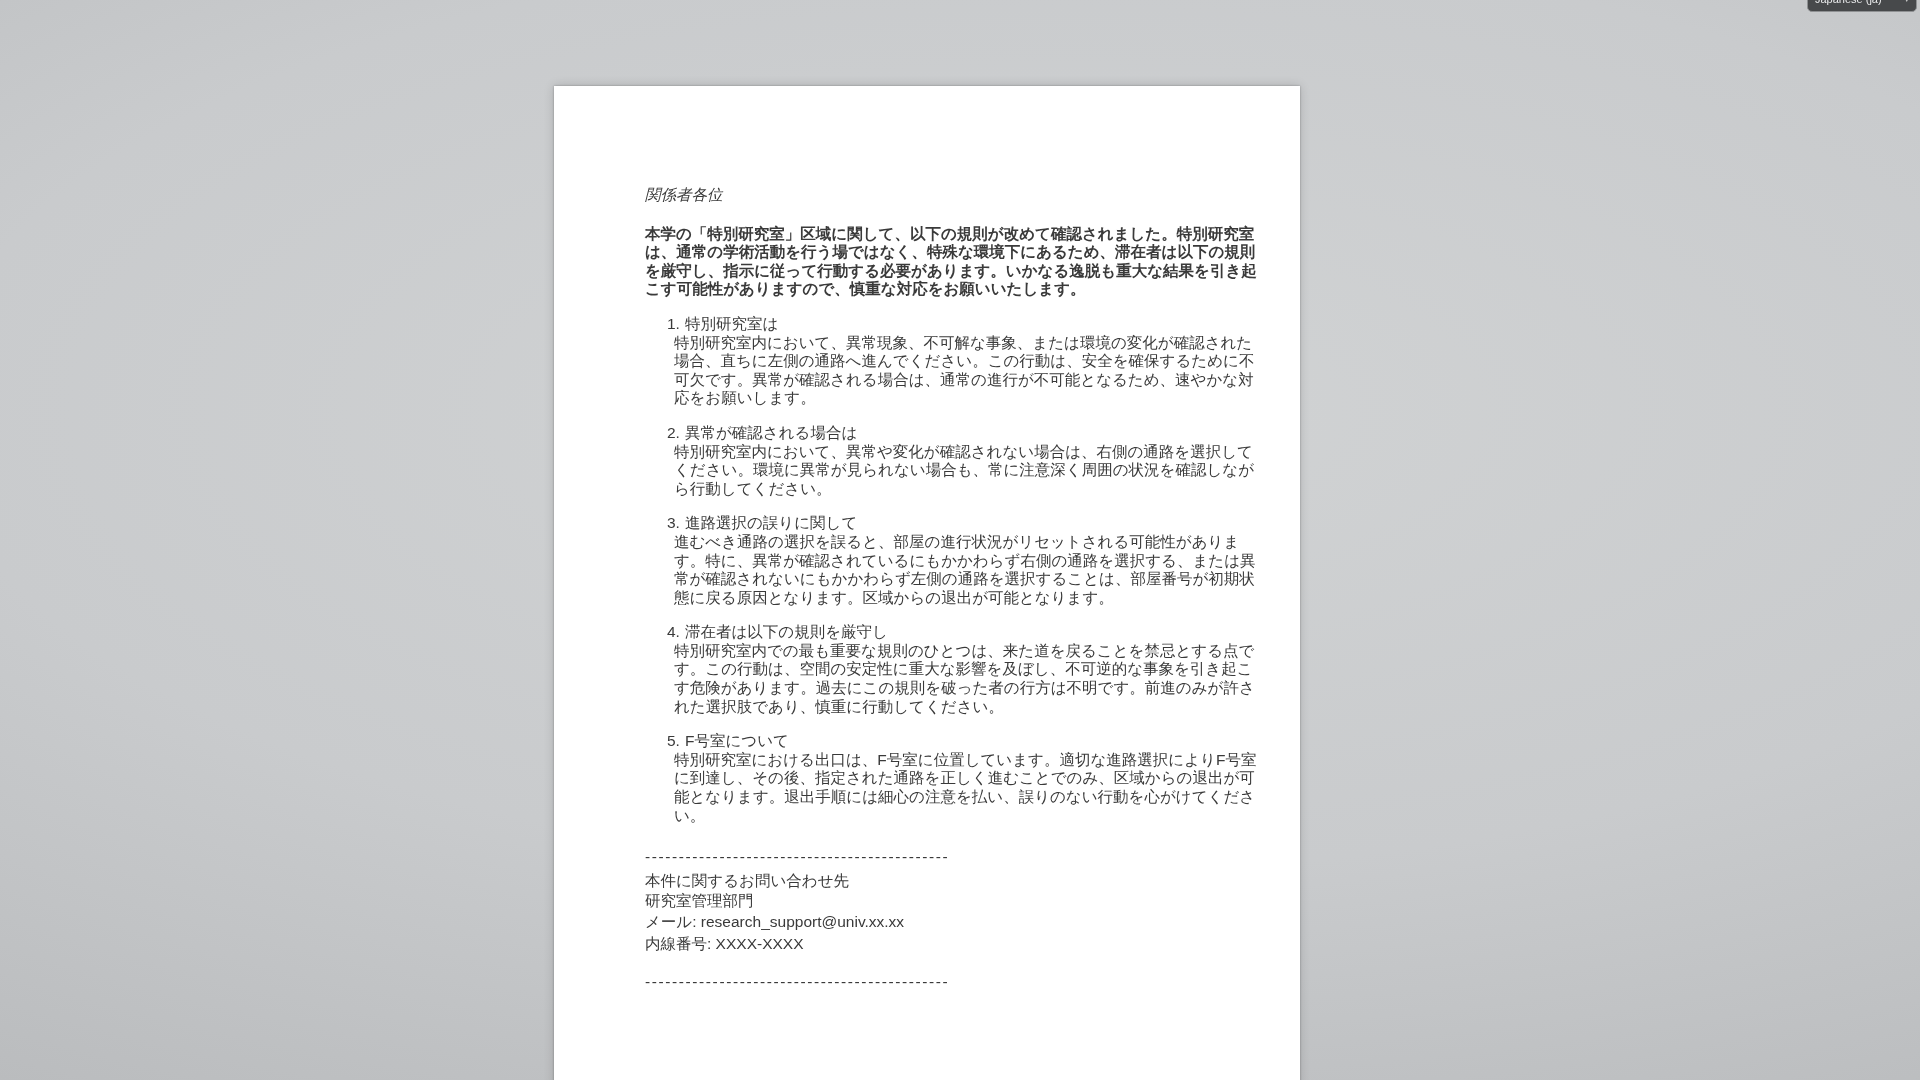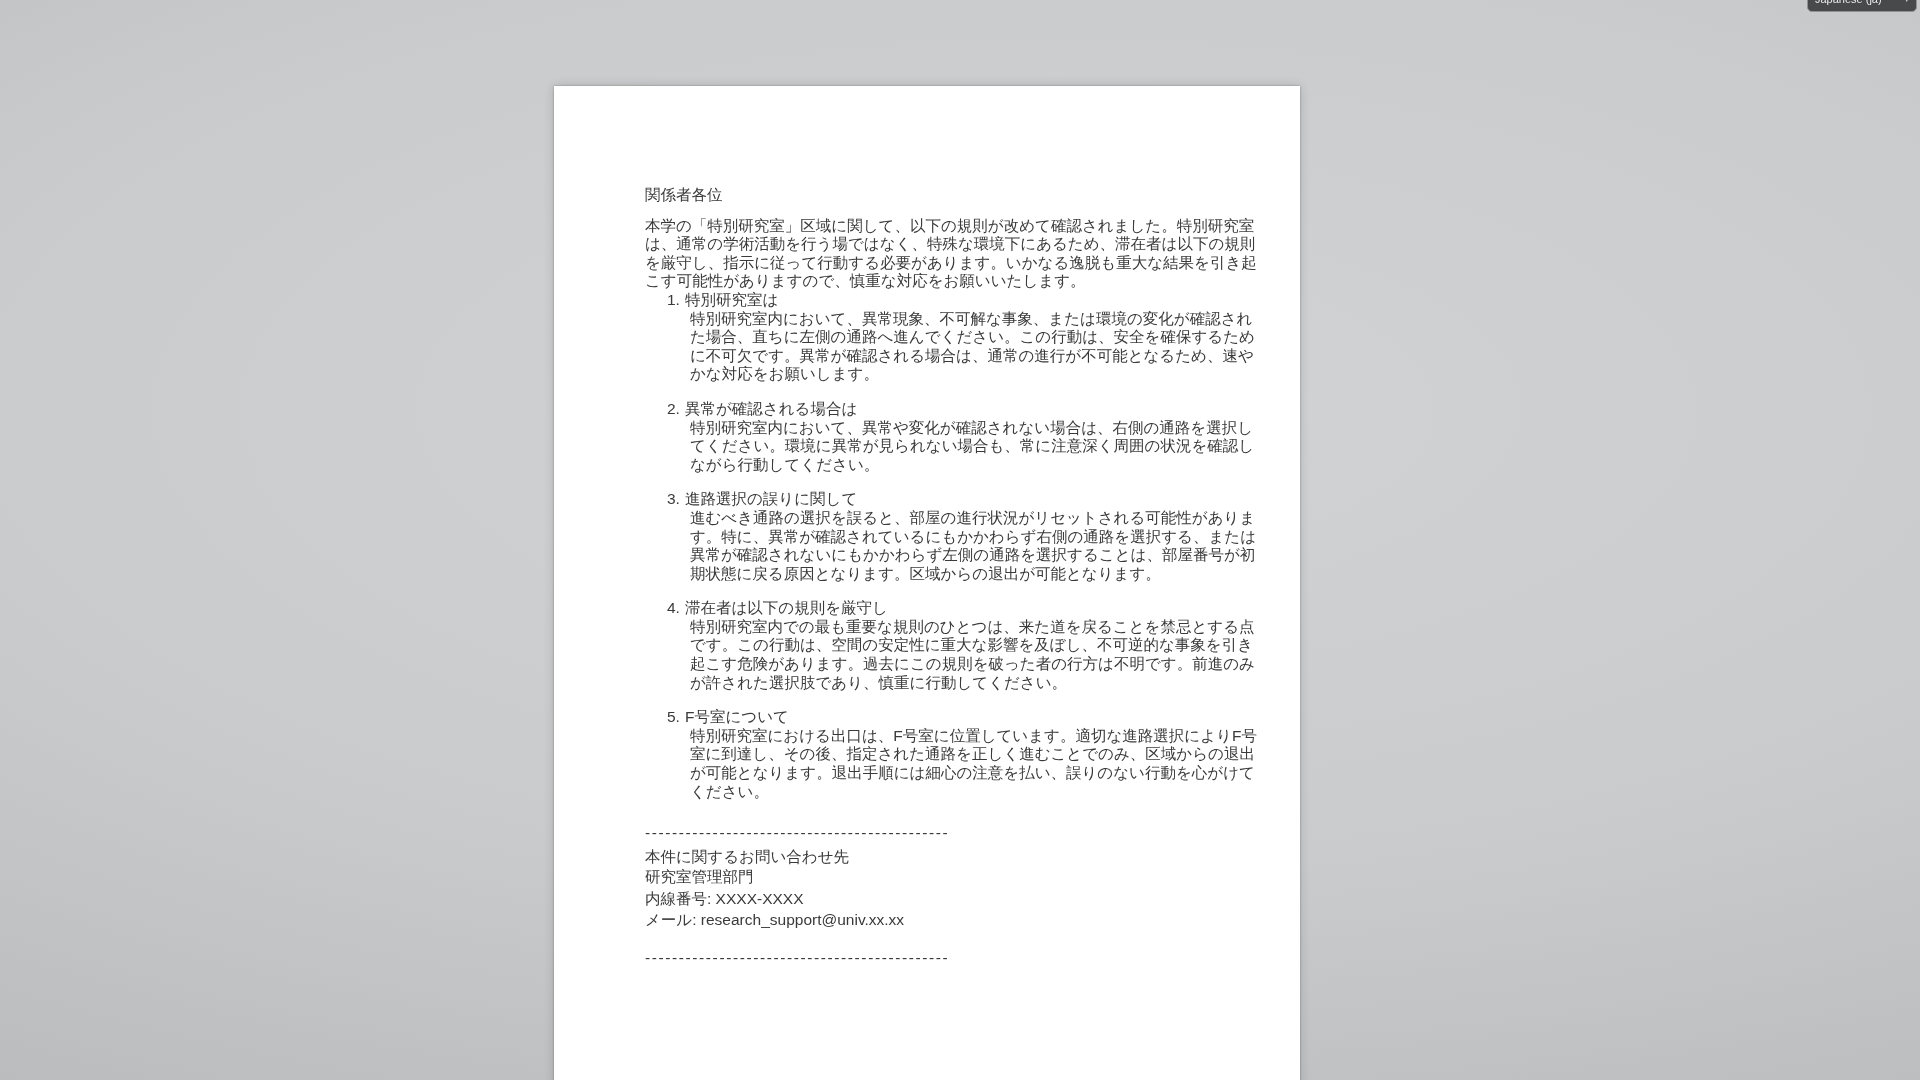--- a/index.html
+++ b/index.html
@@ -50,31 +50,31 @@
     width: 746px;
     height: 1100px; 
     background: #ffffff;
     box-shadow: 0 0 2px rgba(0,0,0,0.28), 0 0 10px rgba(0,0,0,0.16);
     padding: 100px 42px 60px 91px;
     color: #3a3a3a;
     font-size: 15.5px;
     line-height: 18.6px;
   }
 
-  .salutation { margin-bottom: 12px; }
+  .salutation { margin-bottom: 20px; font-style: italic; }
 
-  .intro { margin-bottom: 0; }
+  .intro { margin-bottom: 16px; font-weight: bold; }
 
   .rules { margin-left: 22px; }
 
   .rule { margin-bottom: 16px; }
 
   .rule-heading { display: flex; }
   .rule-number { margin-right: 5px; }
-  .rule-body { margin-left: 23px; }
+  .rule-body { margin-left: 7px; }
 
   .separator {
     letter-spacing: 1.6px;
     white-space: nowrap;
     color: #3a3a3a;
   }
   .separator.first { margin-top: 23px; margin-bottom: 5px; }
   .separator.second { margin-top: 20px; }
 
   .contact-line { margin-top: 2px; }
@@ -136,19 +136,19 @@
       <div class="rule-body">特別研究室における出口は、F号室に位置しています。適切な進路選択によりF号室に到達し、その後、指定された通路を正しく進むことでのみ、区域からの退出が可能となります。退出手順には細心の注意を払い、誤りのない行動を心がけてください。</div>
     </div>
 
   </div>
 
   <div class="separator first">---------------------------------------------</div>
 
   <div class="contact">
     <div class="contact-line">本件に関するお問い合わせ先</div>
     <div class="contact-line">研究室管理部門</div>
+    <div class="contact-line">メール: research_support@univ.xx.xx</div>
     <div class="contact-line contact-extension">内線番号: XXXX-XXXX</div>
-    <div class="contact-line">メール: research_support@univ.xx.xx</div>
   </div>
 
   <div class="separator second">---------------------------------------------</div>
 
 </div>
 
 </body></html>

